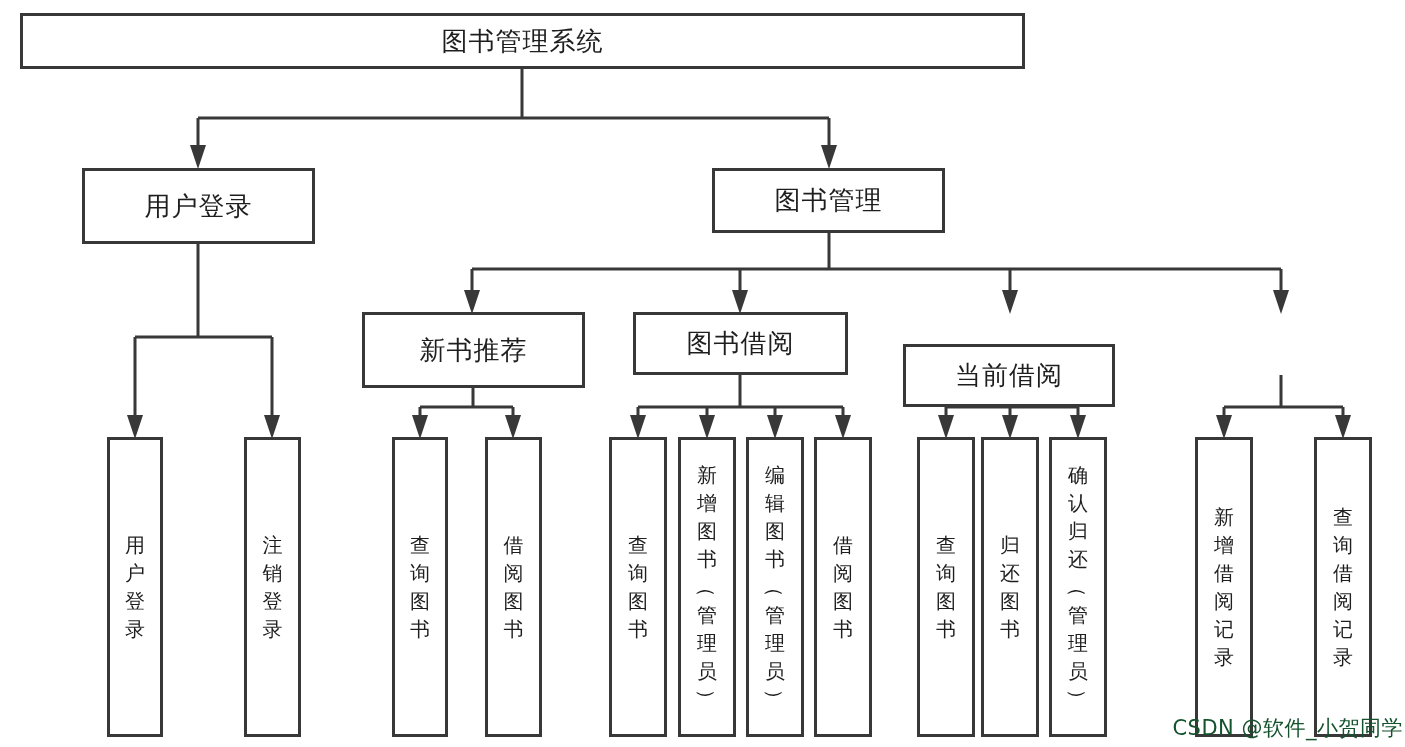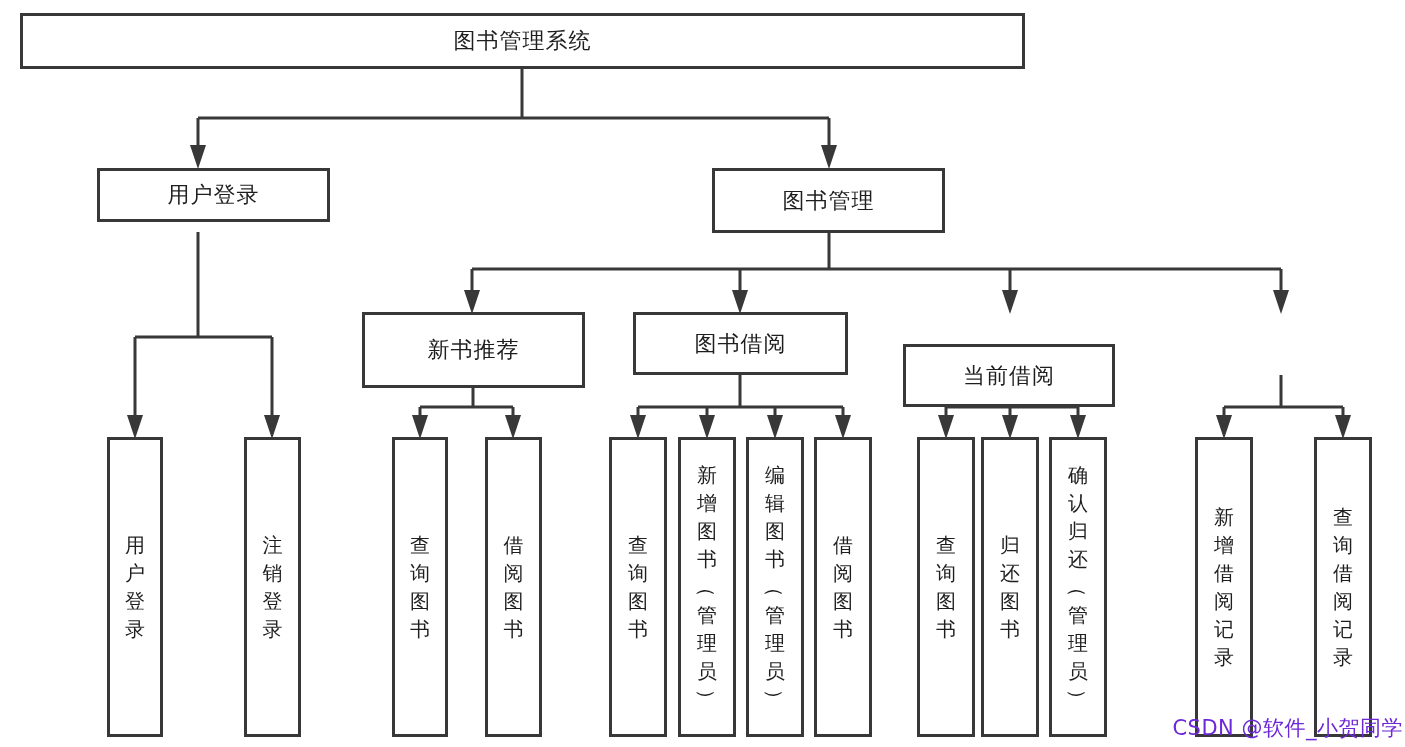--- a/index.html
+++ b/index.html
@@ -22,37 +22,37 @@
   .node {
     position:absolute;
     background:#ffffff;
     border:3px solid #383838;
     display:flex;
     align-items:center;
     justify-content:center;
     z-index:2;
   }
   .node-h {
-    font-size:22px;
+    font-size:26px;
     letter-spacing:1px;
     white-space:nowrap;
   }
   .node-v {
     flex-direction:column;
     font-size:20px;
     line-height:1;
   }
   .node-v span { display:block; margin:4px 0; }
   .node-v span.rot90 { transform:rotate(90deg); }
   .watermark {
     position:absolute;
     right:2px; bottom:5px;
     font-size:21px;
     letter-spacing:0.5px;
-    color:#6d28d9;
+    color:#14532d;
     z-index:3;
     white-space:nowrap;
   }
 </style>
 </head>
 <body>
 
 <div class="canvas">
 
   <svg class="connectors" viewBox="0 0 1405 747" xmlns="http://www.w3.org/2000/svg">
@@ -97,21 +97,21 @@
       <polygon points="1002,415 1018,415 1010,439"></polygon>
       <polygon points="1070,415 1086,415 1078,439"></polygon>
 
       <polygon points="1216,415 1232,415 1224,439"></polygon>
       <polygon points="1335,415 1351,415 1343,439"></polygon>
     </g>
   </svg>
 
   <div class="node node-h" style="left:20px; top:13px; width:1005px; height:56px;">图书管理系统</div>
 
-  <div class="node node-h" style="left:97px; top:168px; width:233px; height:54px;">用户登录</div>
+  <div class="node node-h" style="left:82px; top:168px; width:233px; height:76px;">用户登录</div>
   <div class="node node-h" style="left:712px; top:168px; width:233px; height:65px;">图书管理</div>
 
   <div class="node node-h" style="left:362px; top:312px; width:223px; height:76px;">新书推荐</div>
   <div class="node node-h" style="left:633px; top:312px; width:215px; height:63px;">图书借阅</div>
   <div class="node node-h" style="left:903px; top:312px; width:212px; height:63px;margin-top:32px;">当前借阅</div>
 
   <div class="node node-v" style="left:107px; top:437px; width:56px; height:300px;">
       <span>用</span>
       <span>户</span>
       <span>登</span>

